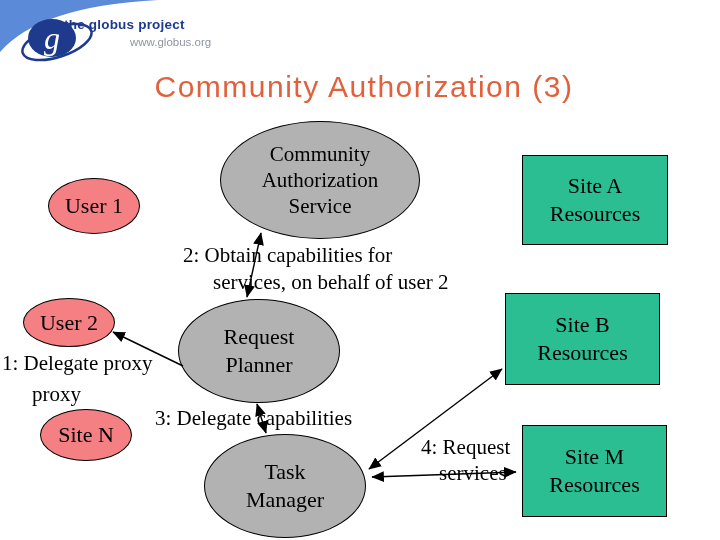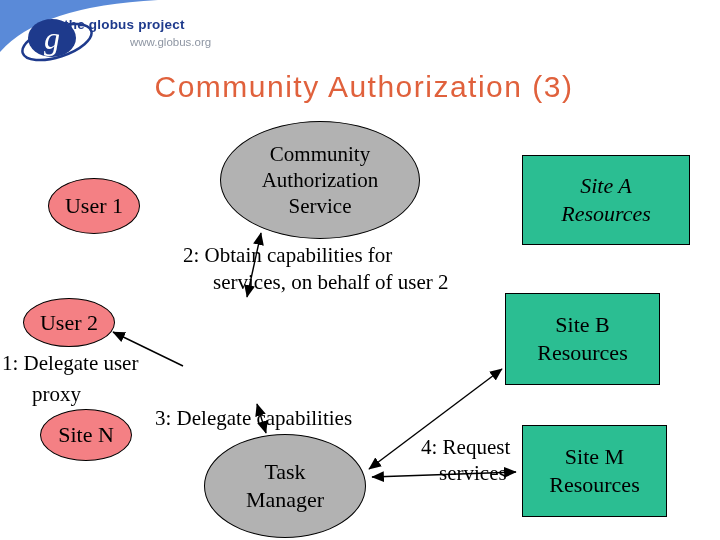--- a/index.html
+++ b/index.html
@@ -68,44 +68,48 @@
   </div>
   <div class="node ellipse actor" style="left:40px;top:409px;width:92px;height:52px;">
     <span>Site N</span>
   </div>
 
   <div class="node ellipse service cas" style="left:220px;top:121px;width:200px;height:118px;">
     <span>Community</span>
     <span>Authorization</span>
     <span>Service</span>
   </div>
+  <div class="node ellipse service" style="left:178px;top:299px;width:162px;height:104px;">
+    <span>Request</span>
+    <span>Planner</span>
+  </div>
   <div class="node ellipse service" style="left:204px;top:434px;width:162px;height:104px;">
     <span>Task</span>
     <span>Manager</span>
   </div>
 
-  <div class="node resource" style="left:522px;top:155px;width:168px;height:90px;font-style:italic;">
+  <div class="node resource" style="left:522px;top:155px;width:146px;height:90px;">
     <span>Site A</span>
     <span>Resources</span>
   </div>
   <div class="node resource" style="left:505px;top:293px;width:155px;height:92px;">
     <span>Site B</span>
     <span>Resources</span>
   </div>
   <div class="node resource" style="left:522px;top:425px;width:145px;height:92px;">
     <span>Site M</span>
     <span>Resources</span>
   </div>
 
   <div class="ann step2" style="left:183px;top:242px;">
     <span class="l">2: Obtain capabilities for</span>
     <span class="l ind30">services, on behalf of user 2</span>
   </div>
   <div class="ann step1" style="left:2px;top:348px;">
-    <span class="l">1: Delegate user</span>
+    <span class="l">1: Delegate proxy</span>
     <span class="l ind30">proxy</span>
   </div>
   <div class="ann" style="left:155px;top:405px;">
     <span class="l">3: Delegate capabilities</span>
   </div>
   <div class="ann step4" style="left:397px;top:434px;margin-left:24px;">
     <span class="l">4: Request</span>
     <span class="l ind18">services</span>
   </div>
 

